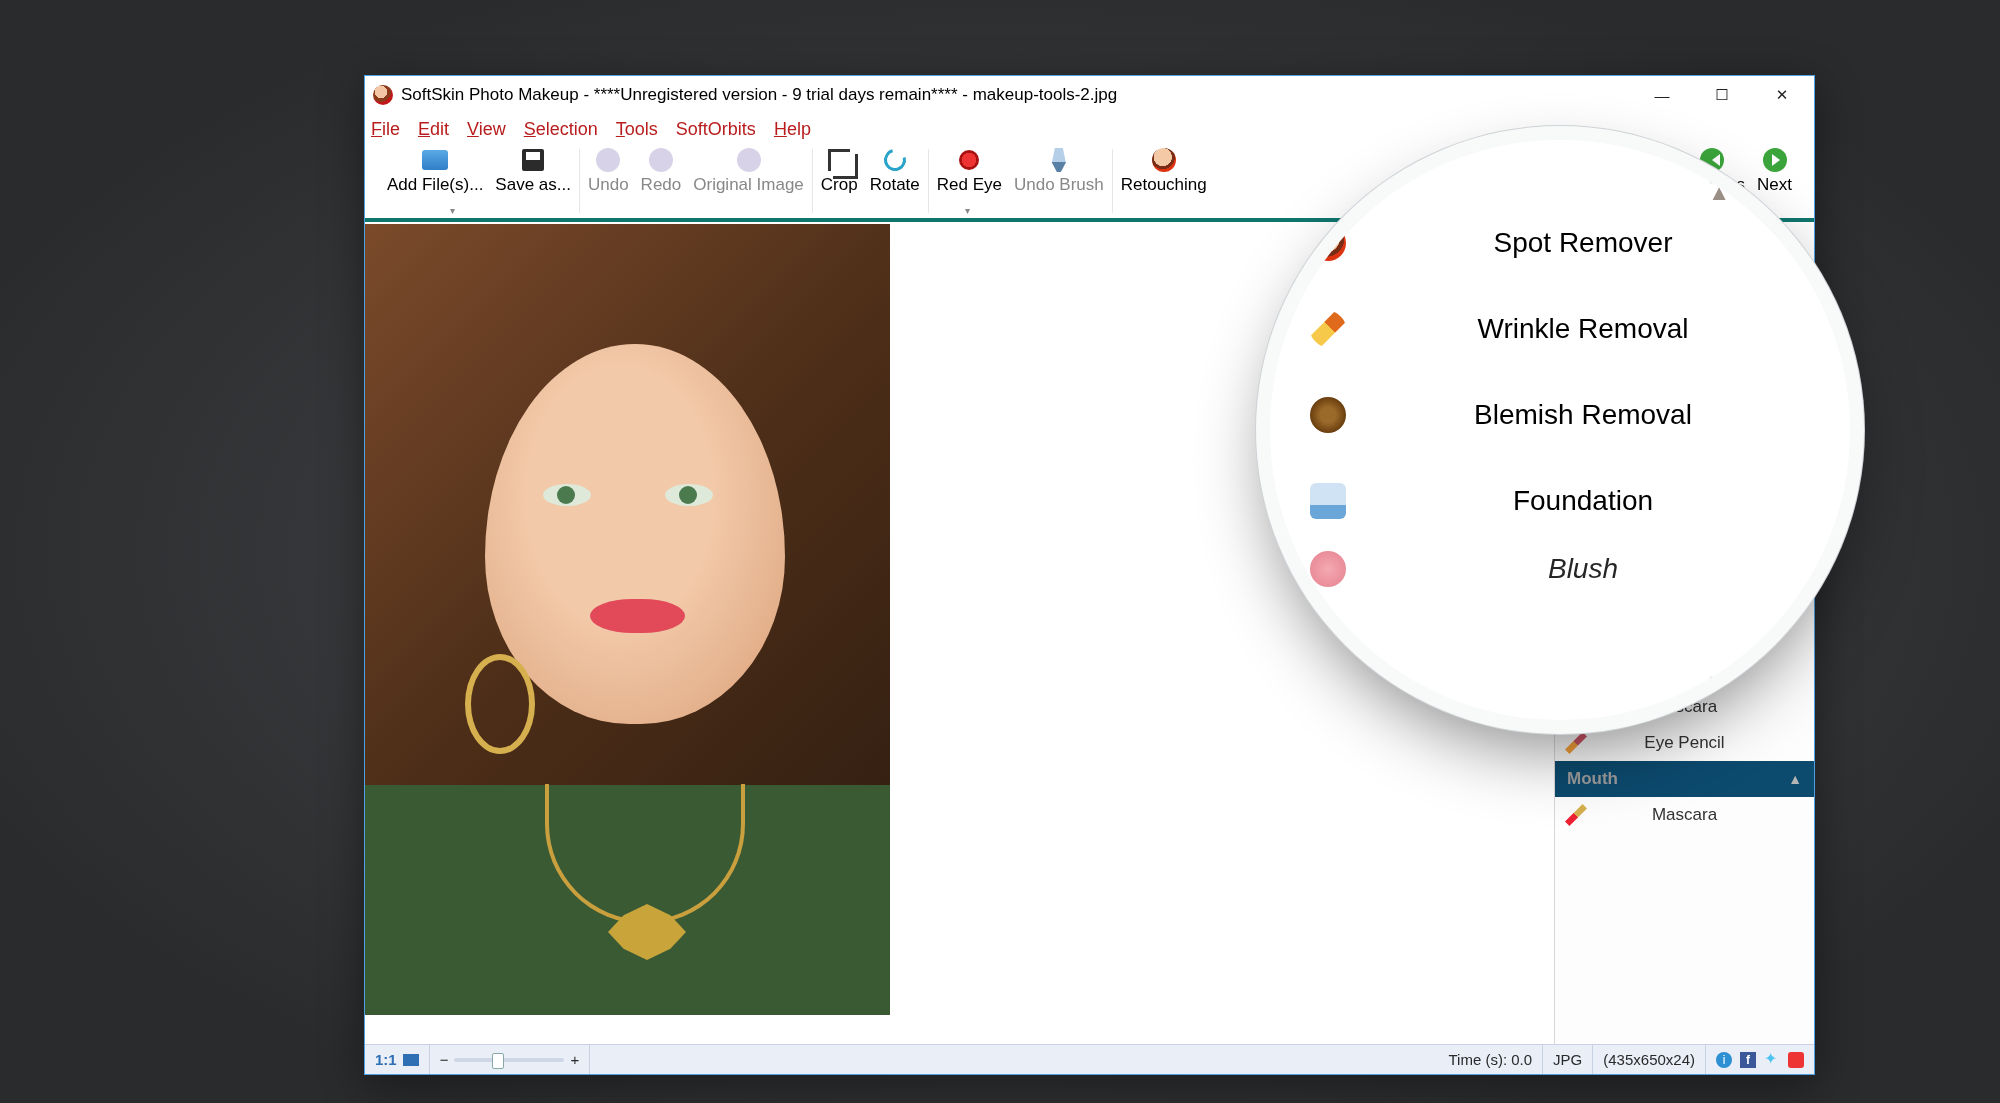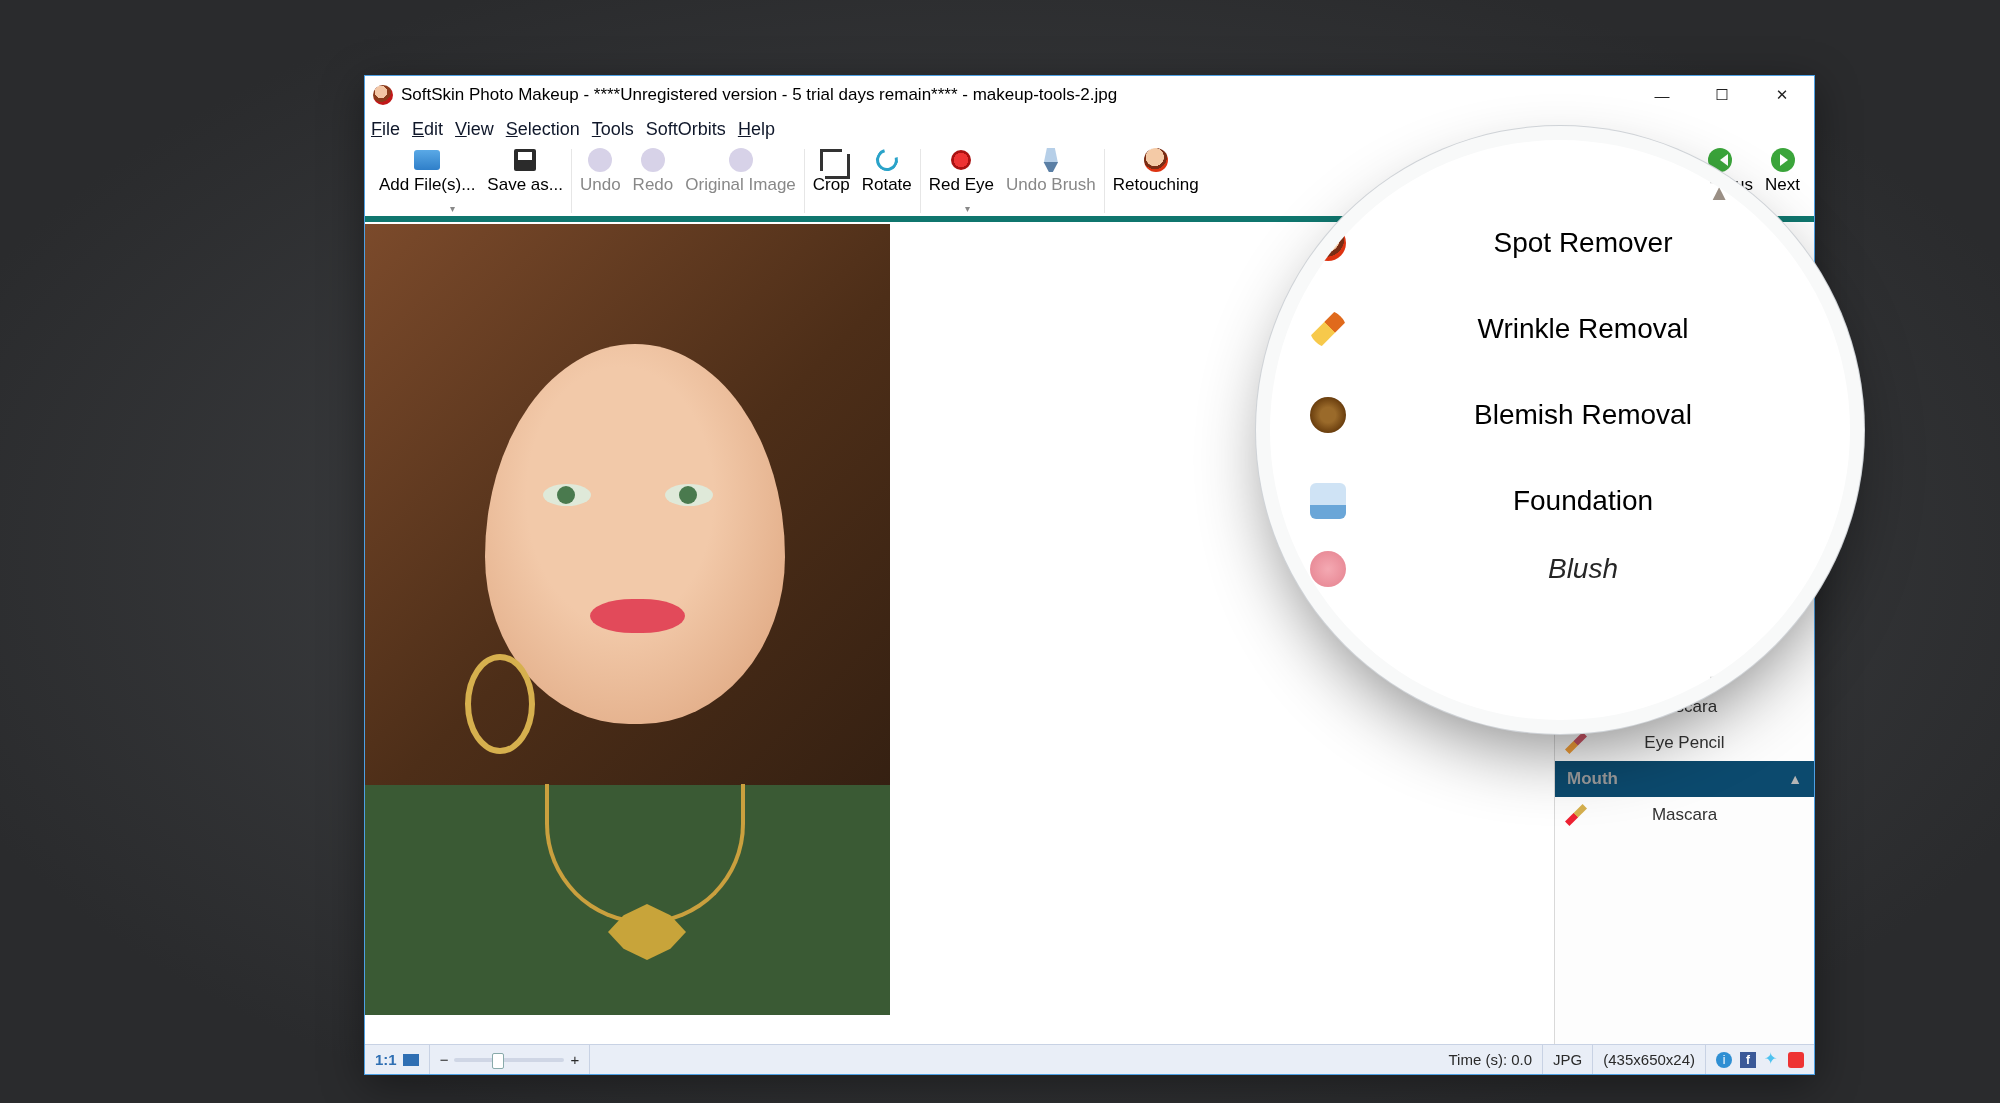--- a/index.html
+++ b/index.html
@@ -3,23 +3,23 @@
 <meta charset="utf-8">
 <style>
   *{box-sizing:border-box;margin:0;padding:0;font-family:"Segoe UI",Tahoma,sans-serif;}
   body{background:radial-gradient(ellipse at center,#45474a 0%,#2a2b2d 80%);width:2000px;height:1103px;overflow:hidden;position:relative;}
   .window{position:absolute;left:364px;top:75px;width:1451px;height:1000px;background:#fff;border:1px solid #4da0e4;box-shadow:0 10px 40px rgba(0,0,0,.4);}
   .titlebar{height:38px;display:flex;align-items:center;padding:0 2px 0 8px;font-size:17px;color:#000;}
   .titlebar .appicon{width:20px;height:20px;border-radius:50%;background:radial-gradient(circle at 40% 35%,#f3c6a5 35%,#8b3a1a 36% 55%,#c01818 56%);margin-right:8px;flex:none;}
   .titlebar .title{flex:1;white-space:nowrap;overflow:hidden;}
   .winbtns{display:flex;height:100%;}
   .winbtn{width:60px;display:flex;align-items:center;justify-content:center;font-size:15px;color:#222;}
-  .menubar{height:30px;display:flex;align-items:center;padding:0 6px;font-size:18px;color:#0f172a;gap:12px;}
+  .menubar{height:30px;display:flex;align-items:center;padding:0 6px;font-size:18px;color:#b91c1c;gap:18px;}
   .menubar span u{text-decoration:underline;}
-  .toolbar{height:78px;display:flex;align-items:flex-start;padding:1px 8px 0;border-bottom:6px solid #0f766e;font-size:17px;color:#000;position:relative;}
+  .toolbar{height:78px;display:flex;align-items:flex-start;padding:1px 16px 0;border-bottom:4px solid #0f766e;font-size:17px;color:#000;position:relative;}
   .tbtn{display:flex;flex-direction:column;align-items:center;justify-content:flex-start;padding:2px 6px;min-width:46px;text-align:center;line-height:1.15;}
   .tbtn .ic{height:26px;display:flex;align-items:center;justify-content:center;margin-bottom:2px;}
   .tbtn.dis{color:#888;}
   .tsep{width:1px;height:64px;background:#e6e6e6;margin:4px 2px;}
   .toolbar .more{position:absolute;font-size:10px;color:#888;}
   .navbtns{margin-left:auto;display:flex;}
   .content{position:absolute;left:0;top:148px;right:0;bottom:30px;display:flex;}
   .canvas{flex:1;background:#fff;position:relative;overflow:hidden;}
   .photo{width:525px;height:791px;background:linear-gradient(135deg,#7b4a2b 0%,#4d2e18 45%,#2a1a0f 100%);position:relative;overflow:hidden;}
   .photo .skin{position:absolute;left:120px;top:120px;width:300px;height:380px;border-radius:50% 50% 48% 48%/56% 56% 44% 44%;background:radial-gradient(ellipse at 45% 40%,#f2c9a9 40%,#e2ad88 80%);}
@@ -68,21 +68,21 @@
   .ic-prev::after{content:"";position:absolute;left:6px;top:6px;border:6px solid transparent;border-right:8px solid #fff;}
   .ic-next::after{content:"";position:absolute;left:9px;top:6px;border:6px solid transparent;border-left:8px solid #fff;}
 </style>
 </head>
 <body>
 
 <div class="window">
 
   <div class="titlebar">
     <div class="appicon"></div>
-    <div class="title">SoftSkin Photo Makeup - ****Unregistered version - 5 trial days remain**** - makeup-tools-2.jpg</div>
+    <div class="title">SoftSkin Photo Makeup - ****Unregistered version - 9 trial days remain**** - makeup-tools-2.jpg</div>
     <div class="winbtns">
       <div class="winbtn">—</div>
       <div class="winbtn">☐</div>
       <div class="winbtn close">✕</div>
     </div>
   </div>
 
   <div class="menubar">
     <span><u>F</u>ile</span>
     <span><u>E</u>dit</span>

